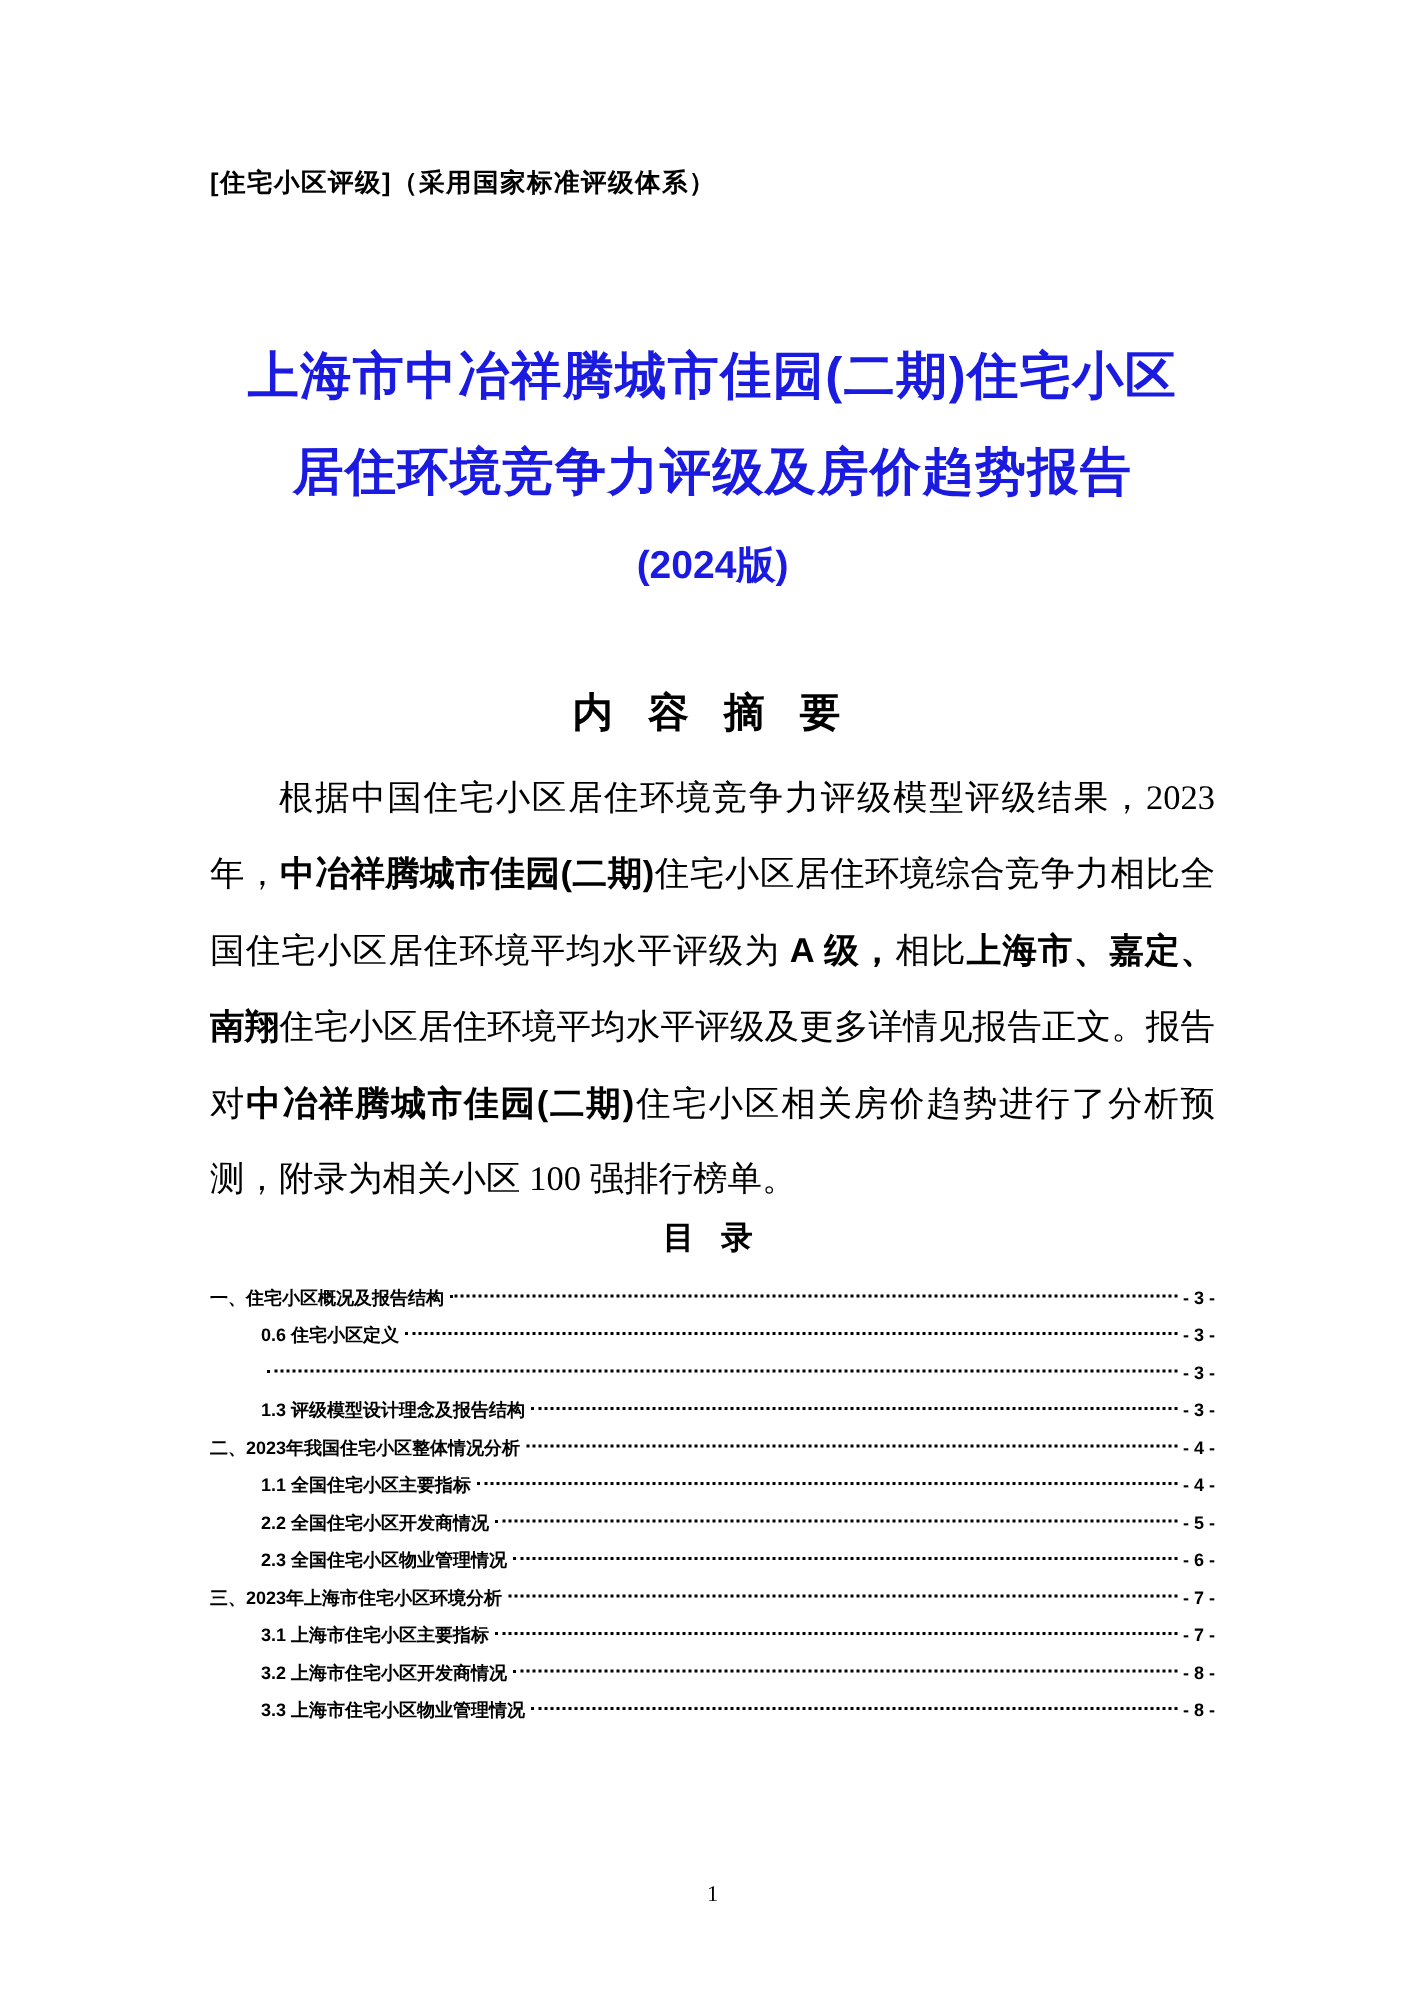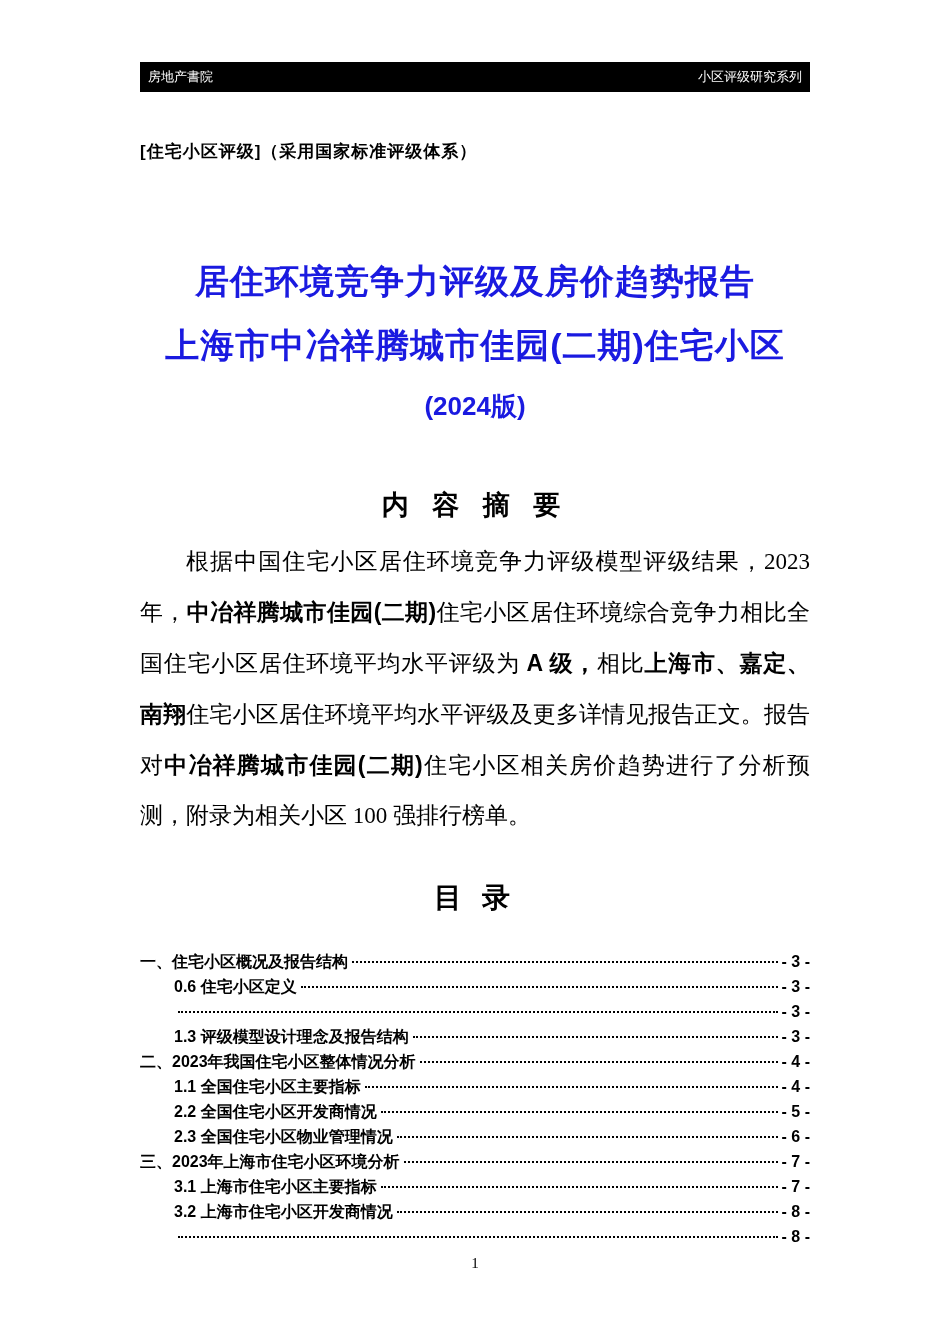--- a/index.html
+++ b/index.html
@@ -37,25 +37,25 @@
   }
   .summary-paragraph{
     margin-top:14px;font-size:23px;line-height:50px;
     text-align:justify;text-indent:2em;
   }
   .summary-paragraph .seg-bold{
     font-weight:bold;
     font-family:"Liberation Sans","DejaVu Sans",sans-serif;
   }
   .toc-heading{
-    margin-top:38px;text-align:center;
+    text-align:center;
     font-family:"Liberation Sans","DejaVu Sans",sans-serif;
-    font-weight:bold;font-size:28px;letter-spacing:6px;
+    font-weight:bold;font-size:21px;letter-spacing:6px;
   }
-  .toc{margin-top:32px;font-size:16px;}
+  .toc{margin-top:14px;font-size:12px;}
   .toc-row{
     display:flex;align-items:baseline;line-height:25px;height:25px;
     font-family:"Liberation Sans","DejaVu Sans",sans-serif;
     font-weight:bold;
   }
   .toc-row.level2{padding-left:34px;}
   .toc-label{white-space:nowrap;}
   .toc-leader{
     flex:1;border-bottom:2px dotted #000;
     margin:0 4px;transform:translateY(-4px);
@@ -65,30 +65,26 @@
   .page-number{
     position:absolute;left:0;right:0;bottom:72px;text-align:center;
     font-size:15px;font-family:"Liberation Serif","DejaVu Serif",serif;
   }
 </style>
 </head>
 <body>
 
 <div class="page">
 
-  <div class="band">
-    <span>房地产書院</span>
-    <span>小区评级研究系列</span>
-  </div>
 
   <div class="bracket-line">[住宅小区评级]（采用国家标准评级体系）</div>
 
   <div class="title-block">
+    <div class="title-line">上海市中冶祥腾城市佳园(二期)住宅小区</div>
     <div class="title-line">居住环境竞争力评级及房价趋势报告</div>
-    <div class="title-line">上海市中冶祥腾城市佳园(二期)住宅小区</div>
     <div class="title-edition">(2024版)</div>
   </div>
 
   <div class="summary-heading">内 容 摘 要</div>
 
   <div class="summary-paragraph" id="summary-paragraph"><span class="seg">根据中国住宅小区居住环境竞争力评级模型评级结果，2023 年，</span><span class="seg-bold">中冶祥腾城市佳园(二期)</span><span class="seg">住宅小区居住环境综合竞争力相比全国住宅小区居住环境平均水平评级为 </span><span class="seg-bold">A 级，</span><span class="seg">相比</span><span class="seg-bold">上海市、嘉定、南翔</span><span class="seg">住宅小区居住环境平均水平评级及更多详情见报告正文。报告对</span><span class="seg-bold">中冶祥腾城市佳园(二期)</span><span class="seg">住宅小区相关房价趋势进行了分析预测，附录为相关小区 100 强排行榜单。</span></div>
 
   <div class="toc-heading">目 录</div>
 
   <div class="toc" id="toc-entries">
@@ -140,20 +136,21 @@
         <span class="toc-label">3.1 上海市住宅小区主要指标</span>
         <span class="toc-leader"></span>
         <span class="toc-page">- 7 -</span>
       </div>
       <div class="toc-row level2">
         <span class="toc-label">3.2 上海市住宅小区开发商情况</span>
         <span class="toc-leader"></span>
         <span class="toc-page">- 8 -</span>
       </div>
       <div class="toc-row level2">
+        <span class="toc-label">3.3 上海市住宅小区物业管理情况</span>
         <span class="toc-leader"></span>
         <span class="toc-page">- 8 -</span>
       </div>
     </div>
 
   <div class="page-number">1</div>
 
 </div>
 
 </body></html>

